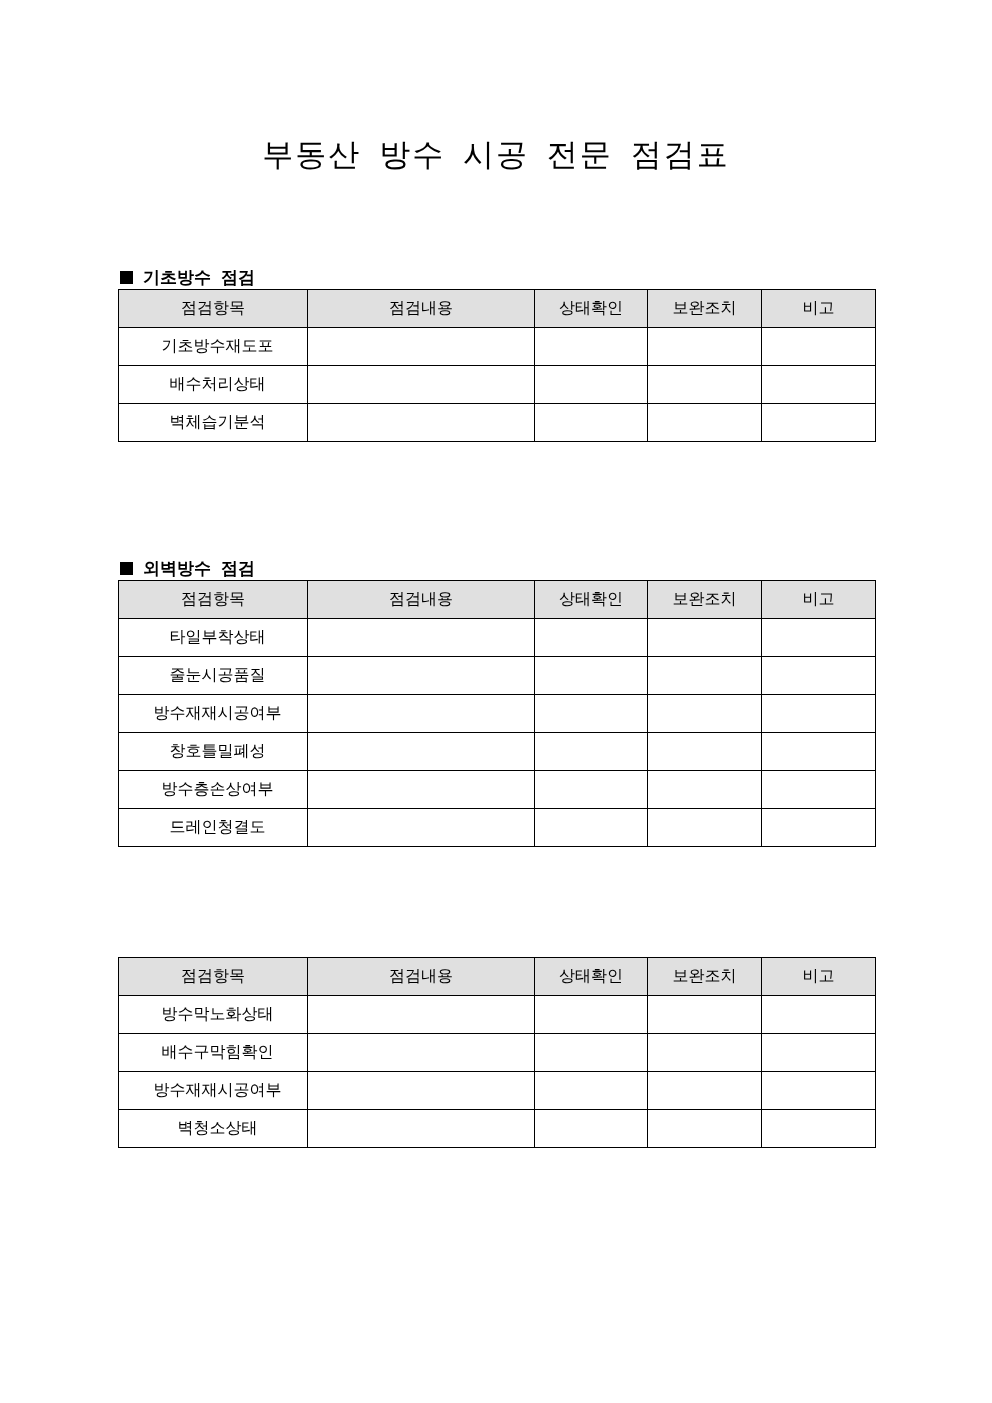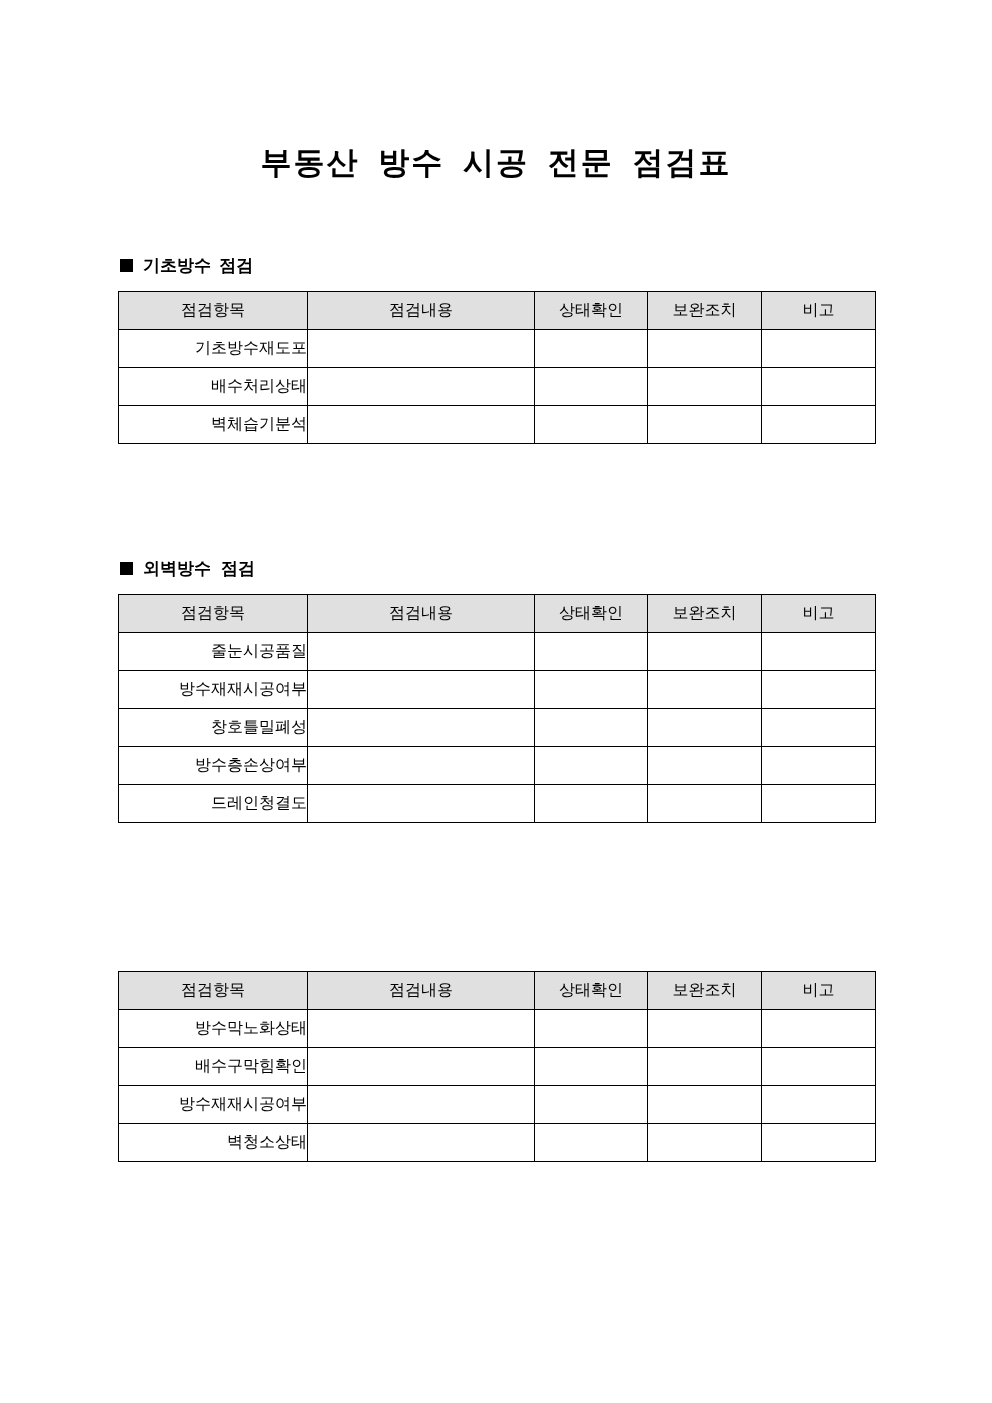--- a/index.html
+++ b/index.html
@@ -1,32 +1,32 @@
 <!DOCTYPE html>
 <html><head>
 <meta charset="utf-8">
 <style>
   html, body { margin: 0; padding: 0; background: #ffffff; }
   body { width: 992px; height: 1403px; position: relative; font-family: "DejaVu Sans", "Liberation Sans", sans-serif; color: #000; }
-  .page-title { position: absolute; top: 134px; left: 0; width: 992px; text-align: center; font-size: 31px; font-weight: bold; letter-spacing: 2px; word-spacing: 6px; margin-top: 8px; }
+  .page-title { position: absolute; top: 134px; left: 0; width: 992px; text-align: center; font-size: 31px; font-weight: normal; letter-spacing: 2px; word-spacing: 6px; }
   .section { position: absolute; left: 118px; width: 757px; }
   .section-heading { height: 24px; font-size: 17px; font-weight: bold; display: flex; align-items: center; word-spacing: 4px; }
   .section-heading .square { display: inline-block; width: 13px; height: 13px; background: #000; margin-right: 10px; margin-left: 2px; }
-  table { border-collapse: collapse; width: 757px; table-layout: fixed; margin-top: 14px; }
+  table { border-collapse: collapse; width: 757px; table-layout: fixed; }
   th, td { border: 1px solid #000; height: 37px; padding: 0; font-size: 16px; font-weight: normal; }
   th { background: #e0e0e0; text-align: center; }
-  td.item { padding-left: 9px; text-align: right; border-radius: 7px; }
+  td.item { padding-left: 9px; text-align: center; border-radius: 7px; }
   col.c1 { width: 189px; } col.c2 { width: 227px; } col.c3 { width: 113px; } col.c4 { width: 114px; } col.c5 { width: 114px; }
 </style>
 </head>
 <body>
 
 <div class="page-title">부동산 방수 시공 전문 점검표</div>
 
-<div class="section" style="top:253px;font-family:Liberation Serif, serif;">
+<div class="section" style="top:265px;">
   <div class="section-heading">
     <span class="square"></span>
     <span>기초방수 점검</span>
   </div>
   <table>
     <colgroup>
         <col class="c1">
         <col class="c2">
         <col class="c3">
         <col class="c4">
@@ -83,20 +83,27 @@
     <thead>
       <tr>
         <th>점검항목</th>
         <th>점검내용</th>
         <th>상태확인</th>
         <th>보완조치</th>
         <th>비고</th>
       </tr>
     </thead>
     <tbody>
+      <tr>
+        <td class="item">타일부착상태</td>
+        <td></td>
+        <td></td>
+        <td></td>
+        <td></td>
+      </tr>
       <tr>
         <td class="item">줄눈시공품질</td>
         <td></td>
         <td></td>
         <td></td>
         <td></td>
       </tr>
       <tr>
         <td class="item">방수재재시공여부</td>
         <td></td>

